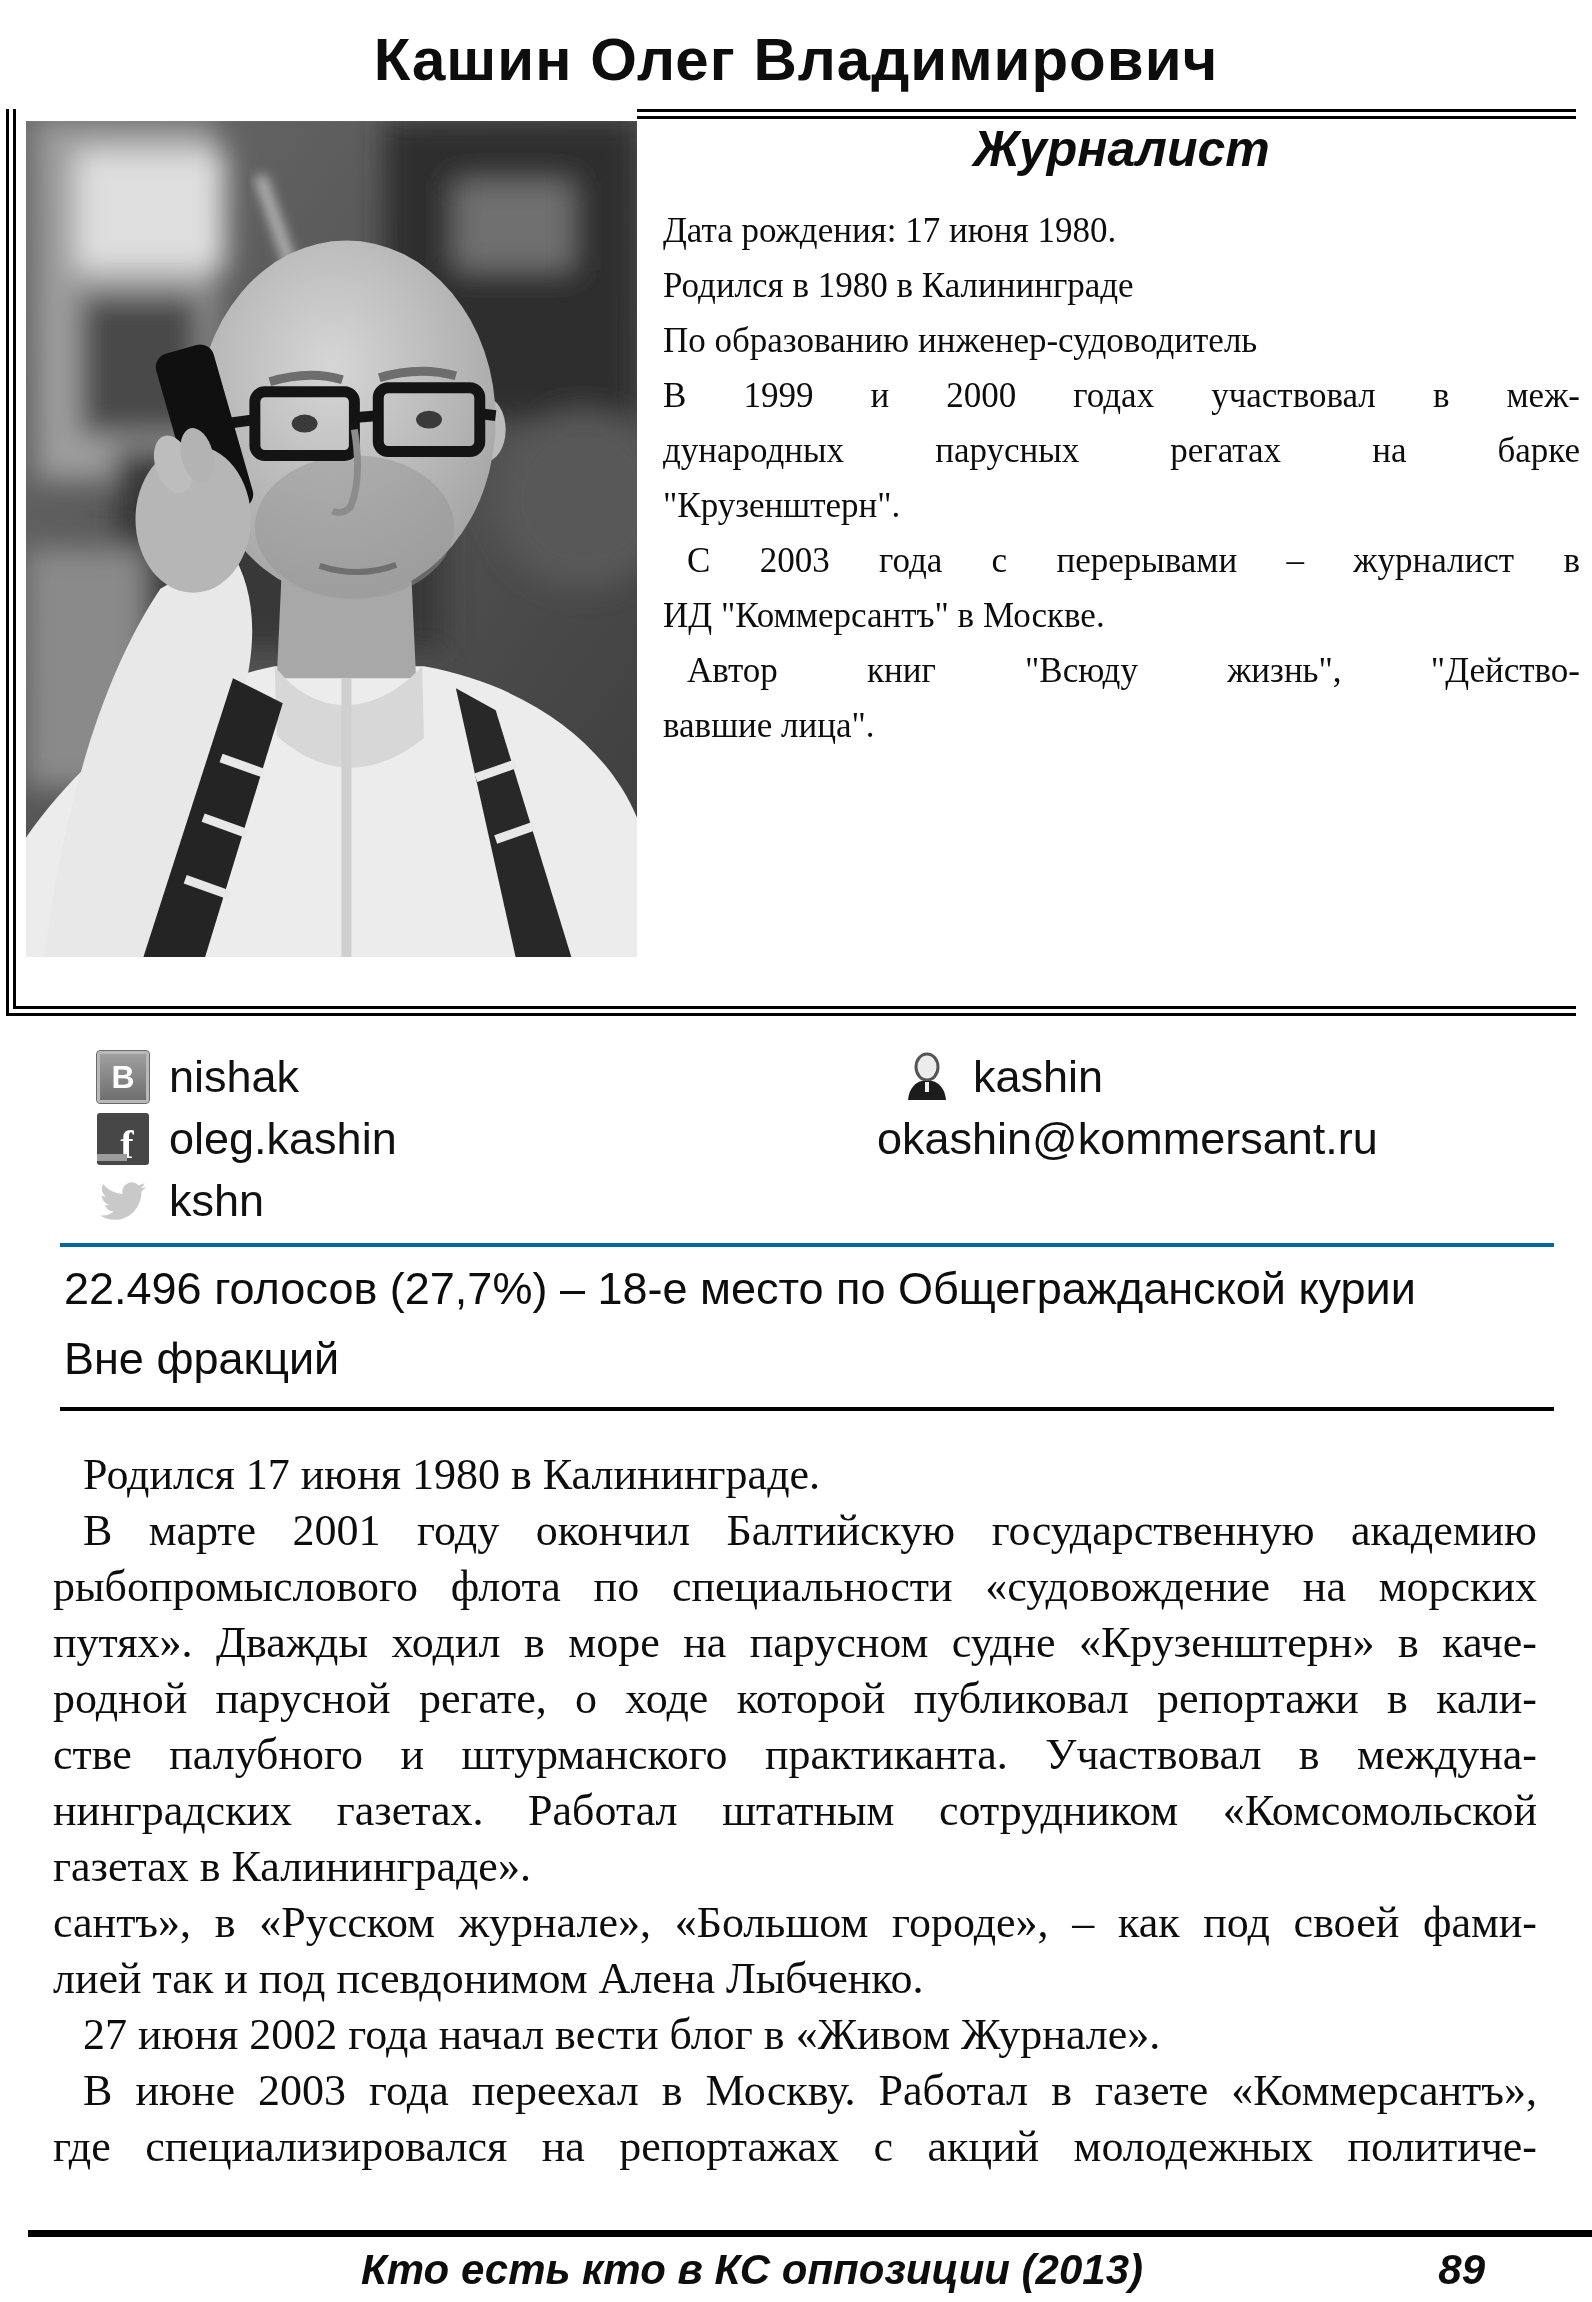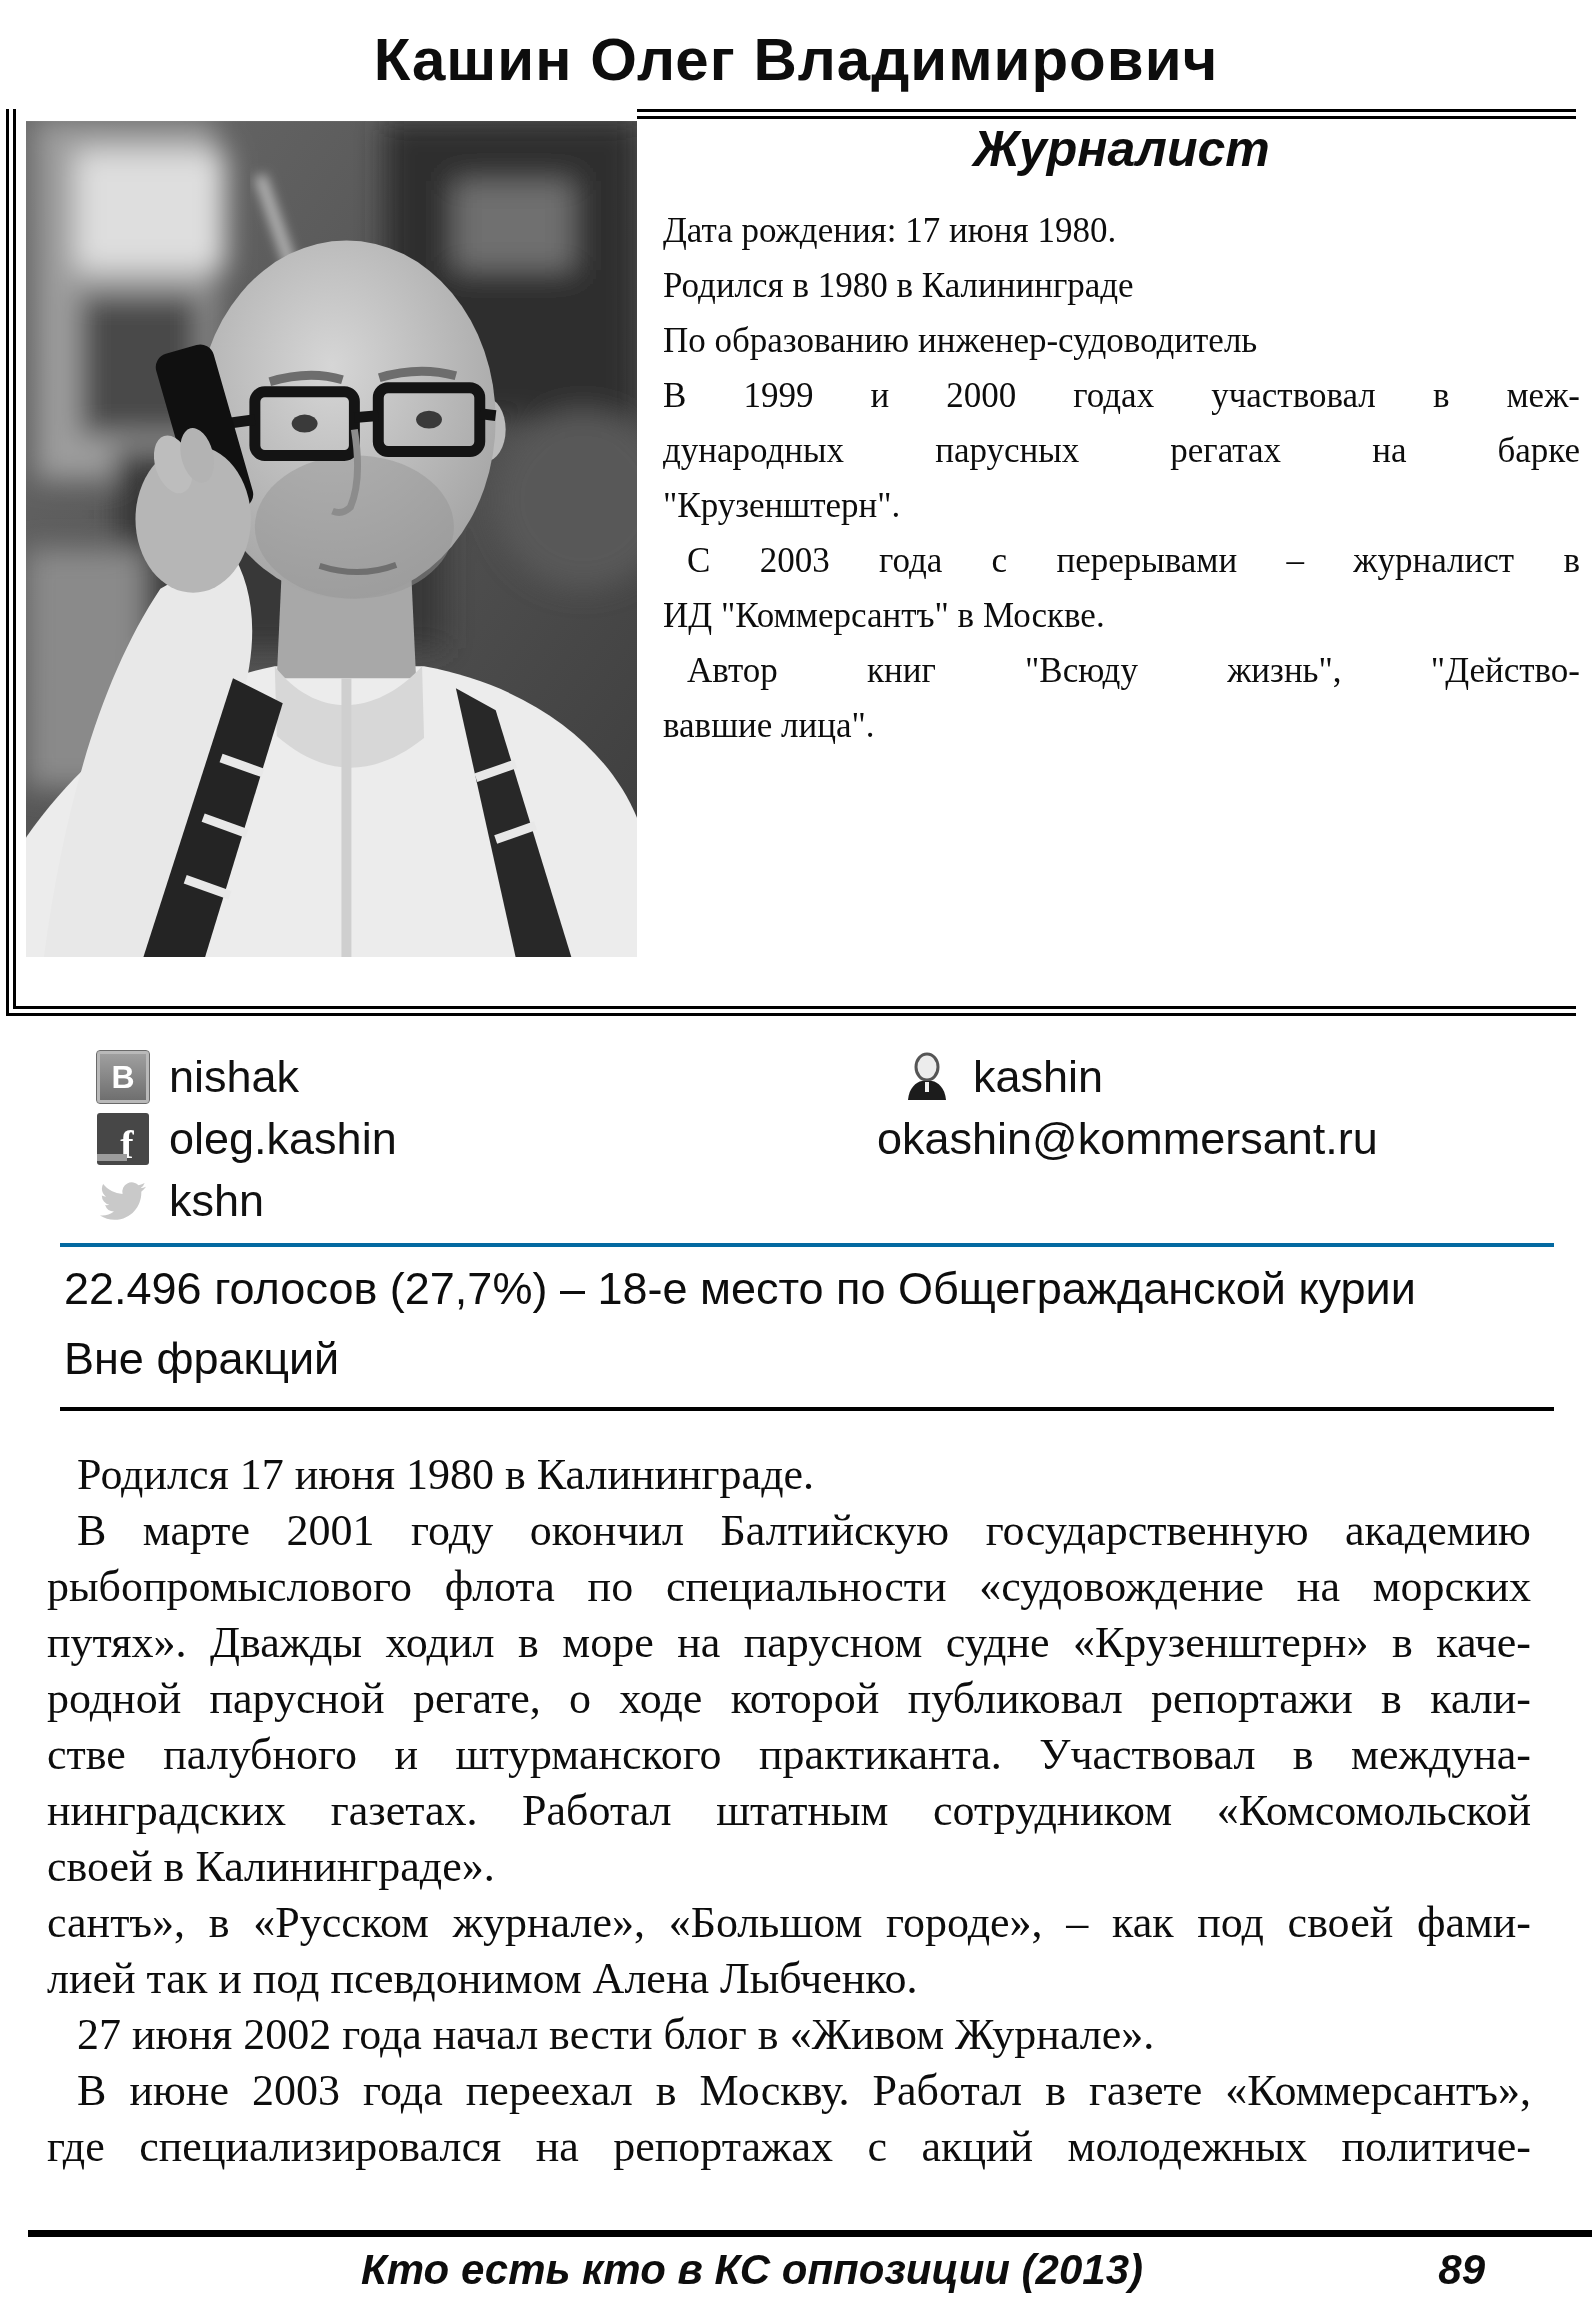--- a/index.html
+++ b/index.html
@@ -42,21 +42,21 @@
 
   
   .election{position:absolute;left:60px;top:1234px;width:1494px;
             border-top:4px solid #0369a1;border-bottom:4px solid #000;
             padding:14px 4px 20px 4px;box-sizing:border-box;
             font:45px "Liberation Sans",sans-serif;}
   .election .line1{line-height:56px;}
   .election .line2{line-height:56px;margin-top:14px;}
 
   
-  .bio{position:absolute;left:47px;top:1438px;width:1484px;font-size:44px;line-height:56px;}
+  .bio{position:absolute;left:53px;top:1438px;width:1484px;font-size:44px;line-height:56px;}
   .bio .ind{text-indent:30px;}
 
   
   .footer-rule{position:absolute;left:28px;top:2221px;width:1564px;height:7px;background:#000;}
   .footer-title{position:absolute;top:2237px;left:0;width:1504px;text-align:center;
                 font:italic 700 42px "Liberation Sans",sans-serif;}
   .page-num{position:absolute;top:2237px;right:107px;
             font:italic 700 42px "Liberation Sans",sans-serif;}
 </style>
 </head>
@@ -200,21 +200,21 @@
 
   <div class="bio">
 
   <div class="ln ind">Родился 17 июня 1980 в Калининграде.</div>
       <div class="ln jl ind">В марте 2001 году окончил Балтийскую государственную академию</div>
       <div class="ln jl">рыбопромыслового флота по специальности «судовождение на морских</div>
       <div class="ln jl">путях». Дважды ходил в море на парусном судне «Крузенштерн» в каче-</div>
       <div class="ln jl">родной парусной регате, о ходе которой публиковал репортажи в кали-</div>
       <div class="ln jl">стве палубного и штурманского практиканта. Участвовал в междуна-</div>
       <div class="ln jl">нинградских газетах. Работал штатным сотрудником «Комсомольской</div>
-      <div class="ln">своей в Калининграде».</div>
+      <div class="ln">газетах в Калининграде».</div>
       <div class="ln jl">сантъ», в «Русском журнале», «Большом городе», – как под своей фами-</div>
       <div class="ln">лией так и под псевдонимом Алена Лыбченко.</div>
       <div class="ln ind">27 июня 2002 года начал вести блог в «Живом Журнале».</div>
       <div class="ln jl ind">В июне 2003 года переехал в Москву. Работал в газете «Коммерсантъ»,</div>
       <div class="ln jl">где специализировался на репортажах с акций молодежных политиче-</div>
     </div>
 
   <div class="footer-rule"></div>
   <div class="footer-title">Кто есть кто в КС оппозиции (2013)</div>
   <div class="page-num">89</div>

